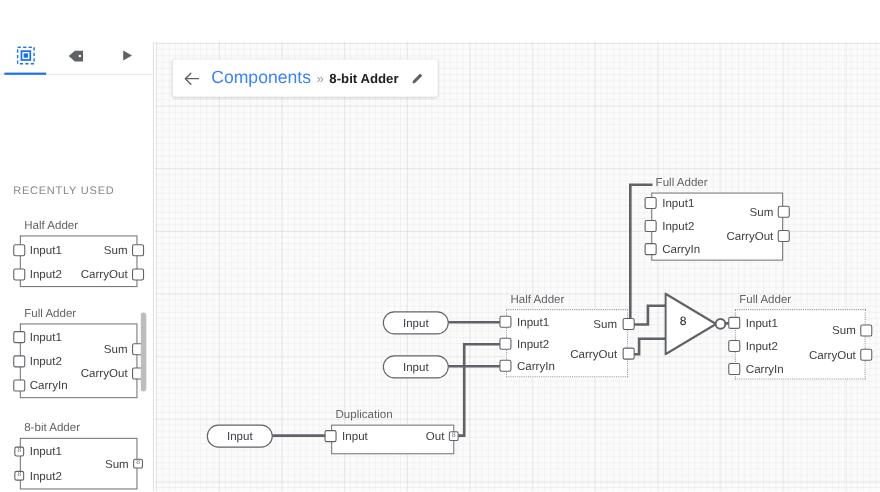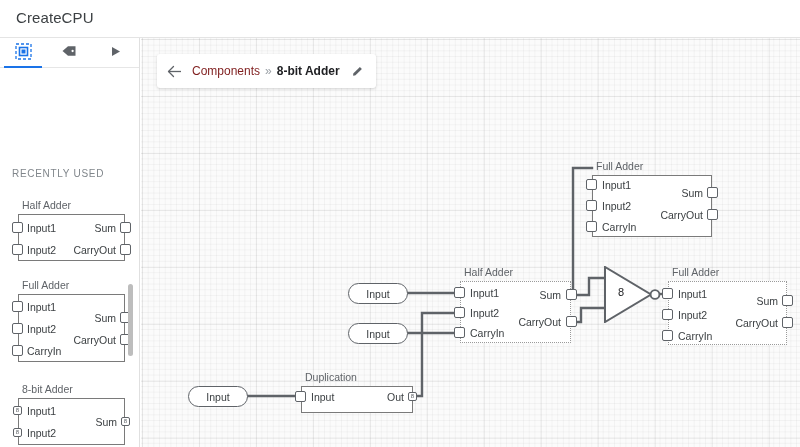--- a/index.html
+++ b/index.html
@@ -121,21 +121,21 @@
 
   
   #breadcrumb {
     position: absolute; left: 16px; top: 16px; height: 34px;
     min-width: 196px;
     background: #ffffff; border-radius: 3px;
     box-shadow: 0 1px 3px rgba(0,0,0,.17);
     display: flex; align-items: center; padding: 0 12px 0 10px;
   }
   #bc-back { display: flex; align-items: center; cursor: pointer; margin-right: 10px; }
-  #bc-root { font-size: 12px; color: #7f1d1d; cursor: pointer; }
+  #bc-root { font-size: 16px; color: #3b82f6; cursor: pointer; }
   #bc-sep { font-size: 12px; color: #9aa0a6; margin: 0 5px; }
   #bc-current { font-size: 12px; color: #202124; font-weight: bold; }
   #bc-edit { display: flex; align-items: center; margin-left: 11px; cursor: pointer; }
 
   
   #wires { position: absolute; left: 0; top: 0; width: 659px; height: 409px; }
 
   
   .pill {
     position: absolute; height: 21px;
@@ -149,23 +149,20 @@
   .merge { position: absolute; }
   .merge-label {
     position: absolute; font-size: 11px; color: #202124;
   }
 </style>
 </head>
 <body>
 
 <div id="app">
 
-  <div id="titlebar">
-    <div id="app-title">CreateCPU</div>
-  </div>
 
   <div id="sidebar">
 
     <div id="tabs">
       <div class="tab t1 active">
         <span>
           <svg width="17" height="17" viewBox="0 0 17 17">
             <rect x="1" y="1" width="15" height="15" fill="none" stroke="#1a73e8" stroke-width="1.3" stroke-dasharray="3 2"></rect>
             <rect x="4.5" y="4.5" width="8" height="8" fill="none" stroke="#1a73e8" stroke-width="1.6"></rect>
             <rect x="6.5" y="6.5" width="4" height="4" fill="#1a73e8"></rect>

